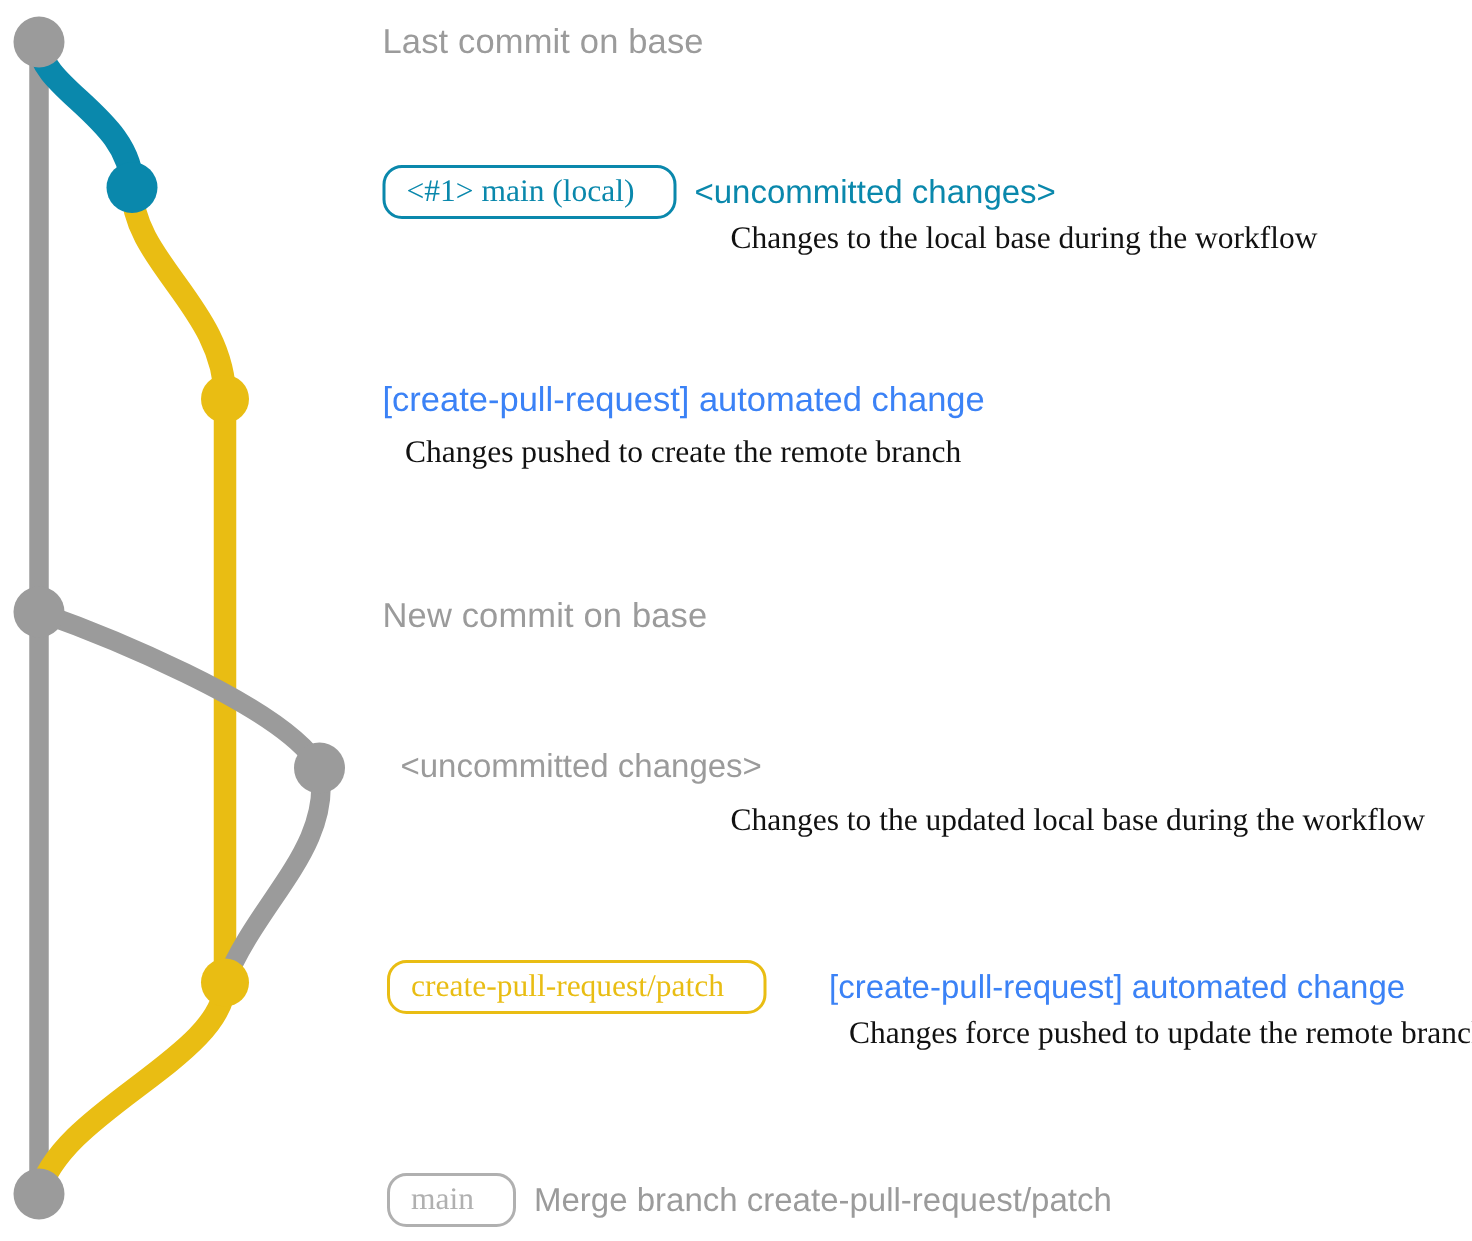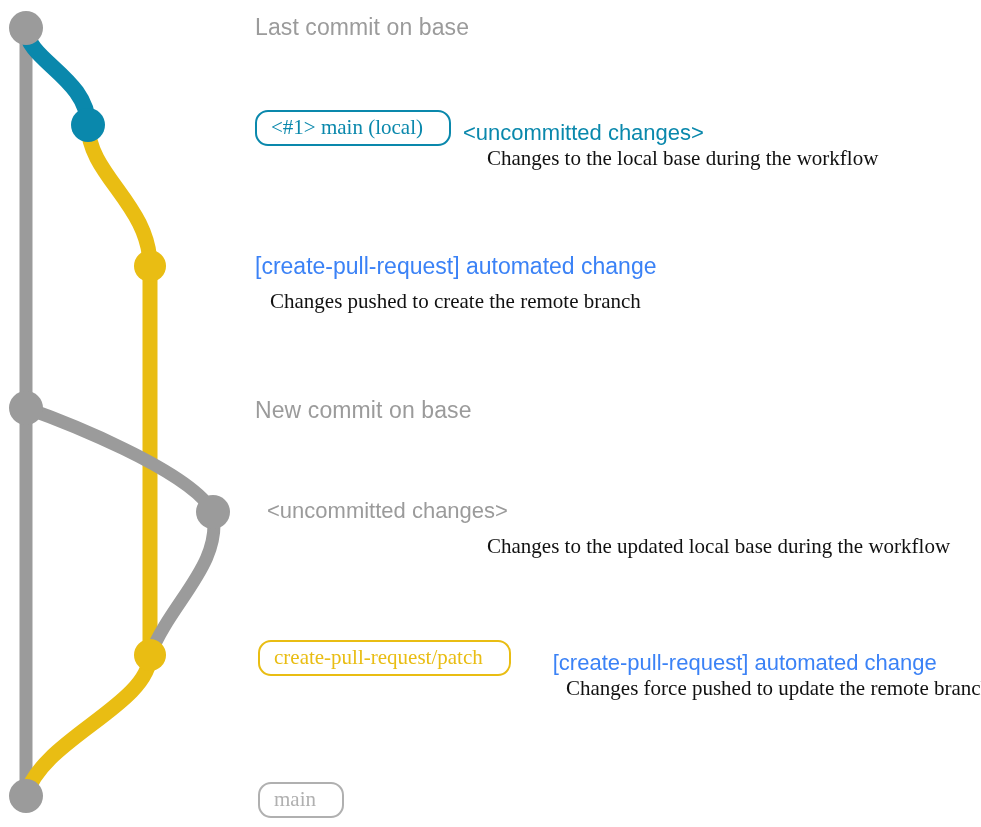--- a/index.html
+++ b/index.html
@@ -21,21 +21,21 @@
     position: absolute;
     left: 0;
     top: 0;
     width: 260px;
     height: 827px;
   }
 
   .row {
     position: absolute;
     display: flex;
-    align-items: flex-end;
+    align-items: center;
     white-space: nowrap;
   }
 
   
   .header-line {
     font-size: 23px;
     color: #9b9b9b;
     letter-spacing: 0.1px;
   }
 
@@ -131,13 +131,14 @@
 <div class="note" style="left:487px; top:534px;">Changes to the updated local base during the workflow</div>
 
 <div class="row" style="left:258px; top:640px;gap:30px;">
   <span class="pill pill-gold">create-pull-request/patch</span>
   <span class="subject subject-gold">[create-pull-request] automated change</span>
 </div>
 <div class="note" style="left:566px; top:676px;">Changes force pushed to update the remote branch</div>
 
 <div class="row" style="left:258px; top:782px;">
   <span class="pill pill-gray2">main</span>
+  <span class="subject subject-gray">Merge branch create-pull-request/patch</span>
 </div>
 
 </body></html>

